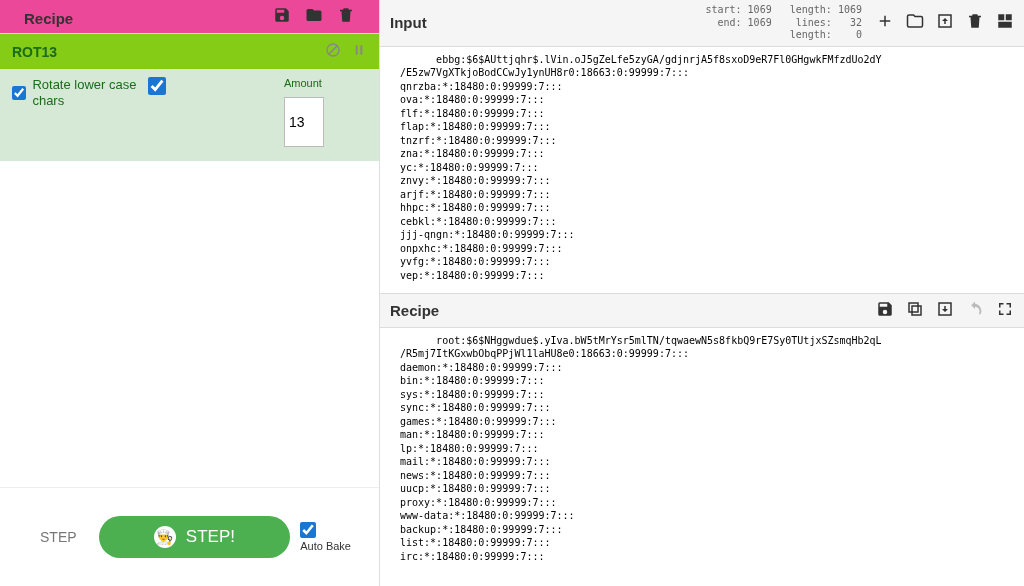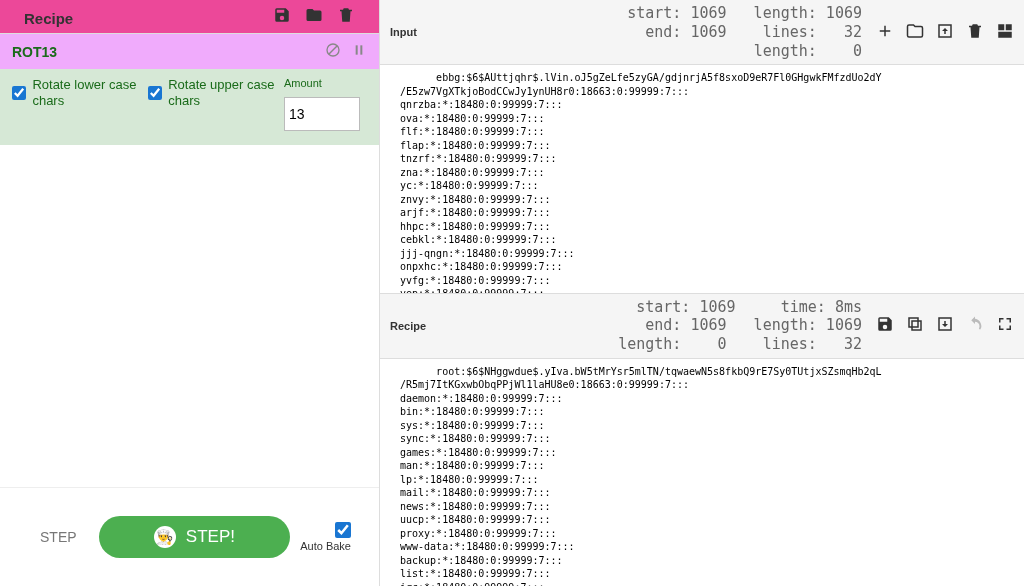--- a/index.html
+++ b/index.html
@@ -5,40 +5,40 @@
 * { box-sizing: border-box; margin: 0; padding: 0; }
 body { font-family: Arial, Helvetica, sans-serif; font-size: 14px; width: 1024px; height: 586px; overflow: hidden; background: #fff; }
 .app { display: flex; width: 100%; height: 100%; }
 .left-panel { width: 380px; display: flex; flex-direction: column; border-right: 1px solid #ddd; }
 .right-panel { flex: 1; display: flex; flex-direction: column; }
 .panel-header { display: flex; align-items: flex-end; justify-content: space-between; padding: 6px 24px; background: #ec4899; border-bottom: 1px solid #ddd; }
 .panel-header h3 { font-size: 15px; font-weight: bold; color: #333; }
 .header-icons { display: flex; gap: 14px; align-items: center; color: #333; }
 .header-icons span, .header-icons svg { cursor: pointer; }
 .recipe-body { flex: 1; overflow: auto; }
-.op { background: #f0abfc; margin: 0; }
+.op { background: #84cc16; margin: 0; }
 .op-title { display: flex; justify-content: space-between; align-items: center; padding: 8px 12px; color: #1a6b1a; font-weight: 600; font-size: 14px; }
 .op-title .icons { display: flex; gap: 10px; color: #888; }
 .op-args { display: flex; gap: 4px; padding: 8px 12px 14px; align-items: flex-start; background: #d6e8d6; }
 .chk { display: flex; align-items: center; gap: 6px; width: 132px; }
 .chk input { width: 18px; height: 18px; accent-color: #1976d2; cursor: pointer; }
 .chk label { font-size: 13px; color: #1a6b1a; line-height: 1.2; }
 .amount-wrap { display: flex; flex-direction: column; }
 .amount-wrap .lbl { font-size: 11px; color: #1a6b1a; margin-bottom: 8px; }
-.amount-wrap input { width: 76px; padding: 8px 4px; border: 1px solid #bbb; font-size: 14px; }
+.amount-wrap input { width: 40px; padding: 16px 4px; border: 1px solid #bbb; font-size: 14px; }
 .recipe-footer { display: flex; align-items: center; padding: 28px; gap: 10px; border-top: 1px solid #eee; }
 .step-btn { color: #777; font-size: 14px; background: transparent; border: none; cursor: pointer; padding: 8px 12px; }
 .bake-btn { flex: 1; display: flex; justify-content: center; align-items: center; gap: 10px; background: #4caf50; color: #fff; border: none; border-radius: 22px; padding: 10px 20px; font-size: 17px; font-weight: 500; cursor: pointer; }
 .bake-btn .chef { display: inline-block; width: 22px; height: 22px; background: #fff; border-radius: 50%; font-size: 14px; line-height: 22px; text-align: center; }
-.auto-bake { display: flex; flex-direction: column; align-items: flex-end; font-size: 11px; color: #333; gap: 2px; }
+.auto-bake { display: flex; flex-direction: column; align-items: flex-start; font-size: 11px; color: #333; gap: 2px; }
 .auto-bake input { width: 16px; height: 16px; accent-color: #1976d2; cursor: pointer; }
 .io-header { display: flex; align-items: center; justify-content: space-between; padding: 4px 10px; background: #f5f5f5; border-bottom: 1px solid #ddd; min-height: 34px; }
-.io-header h3 { font-size: 11px; font-weight: bold; color: #333; }
+.io-header h3 { font-size: 15px; font-weight: bold; color: #333; }
 .io-right { display: flex; align-items: center; gap: 14px; }
-.stats { font-family: monospace; font-size: 15px; color: #666; line-height: 1.25; text-align: right; white-space: pre; }
+.stats { font-family: monospace; font-size: 10px; color: #666; line-height: 1.25; text-align: right; white-space: pre; }
 .icon-row { display: flex; gap: 12px; color: #333; }
 .icon-row > * { cursor: pointer; }
 .io-content { flex: 1; overflow: auto; white-space: pre; font-family: Consolas, Monaco, monospace; font-size: 10px; line-height: 1.35; padding: 6px 0 6px 20px; color: #000; }
 .input-section { flex: 1; display: flex; flex-direction: column; min-height: 0; }
 .output-section { flex: 1; display: flex; flex-direction: column; min-height: 0; border-top: 1px solid #ddd; }
 svg.ico { width: 18px; height: 18px; fill: currentColor; }
 svg.ico-sm { width: 16px; height: 16px; fill: currentColor; }
 </style>
 </head>
 <body>
@@ -74,21 +74,20 @@
                 </svg></span>
           </div>
         </div>
         <div class="op-args">
           <div class="chk">
             <input type="checkbox" checked="" style="">
             <label>Rotate lower case chars</label>
           </div>
           <div class="chk">
             <input type="checkbox" checked="" style="">
-            <label>Rotate upper case chars</label>
           </div>
           <div class="amount-wrap">
             <span class="lbl">Amount</span>
             <input type="number" value="13" style="">
           </div>
         </div>
       </div>
     </div>
     <div class="recipe-footer">
       <button class="step-btn">STEP</button>
@@ -149,23 +148,20 @@
 jjj-qngn:*:18480:0:99999:7:::
 onpxhc:*:18480:0:99999:7:::
 yvfg:*:18480:0:99999:7:::
 vep:*:18480:0:99999:7:::</div>
     </div>
 
     <div class="output-section">
       <div class="io-header">
         <h3>Recipe</h3>
         <div class="io-right">
-          <div class="stats">start: 1069     time: 8ms
-  end: 1069   length: 1069
-length:    0    lines:   32</div>
           <div class="icon-row">
             <span><svg class="ico" viewBox="0 0 24 24">
                   <path d="M17 3H5a2 2 0 0 0-2 2v14a2 2 0 0 0 2 2h14a2 2 0 0 0 2-2V7l-4-4zm-5 16a3 3 0 1 1 0-6 3 3 0 0 1 0 6zm3-10H5V5h10v4z"></path>
                 </svg></span>
             <span><svg class="ico" viewBox="0 0 24 24">
                   <rect x="8" y="8" width="12" height="12" fill="none" stroke="currentColor" stroke-width="2"></rect>
                   <rect x="4" y="4" width="12" height="12" fill="none" stroke="currentColor" stroke-width="2"></rect>
                 </svg></span>
             <span><svg class="ico" viewBox="0 0 24 24">
                   <rect x="4" y="4" width="16" height="16" fill="none" stroke="currentColor" stroke-width="2"></rect>

